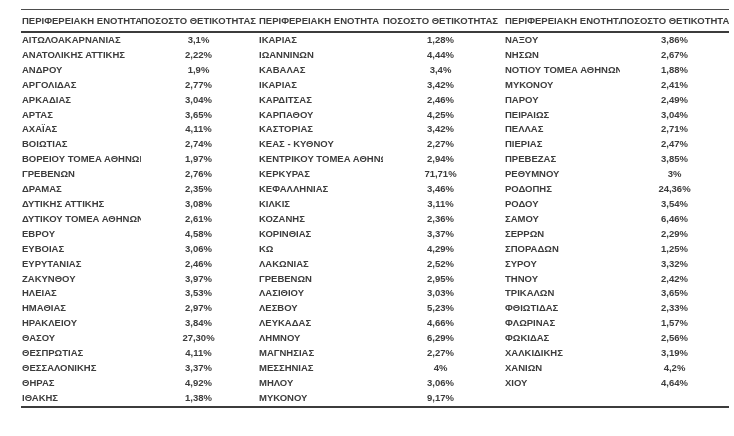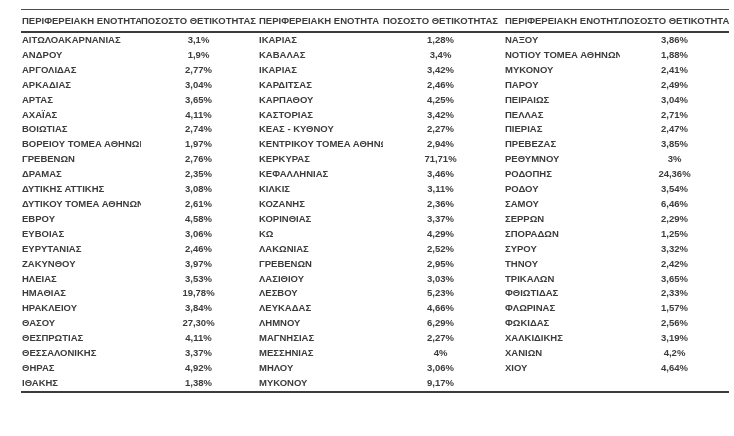--- a/index.html
+++ b/index.html
@@ -87,20 +87,28 @@
     <tbody id="table-body">
         <tr>
           <td class="name-col p1">ΑΙΤΩΛΟΑΚΑΡΝΑΝΙΑΣ</td>
           <td class="value-col">3,1%</td>
           <td class="name-col p2">ΙΚΑΡΙΑΣ</td>
           <td class="value-col">1,28%</td>
           <td class="name-col p3">ΝΑΞΟΥ</td>
           <td class="value-col">3,86%</td>
         </tr>
         <tr>
+          <td class="name-col p1">ΑΝΑΤΟΛΙΚΗΣ ΑΤΤΙΚΗΣ</td>
+          <td class="value-col">2,22%</td>
+          <td class="name-col p2">ΙΩΑΝΝΙΝΩΝ</td>
+          <td class="value-col">4,44%</td>
+          <td class="name-col p3">ΝΗΣΩΝ</td>
+          <td class="value-col">2,67%</td>
+        </tr>
+        <tr>
           <td class="name-col p1">ΑΝΔΡΟΥ</td>
           <td class="value-col">1,9%</td>
           <td class="name-col p2">ΚΑΒΑΛΑΣ</td>
           <td class="value-col">3,4%</td>
           <td class="name-col p3">ΝΟΤΙΟΥ ΤΟΜΕΑ ΑΘΗΝΩΝ</td>
           <td class="value-col">1,88%</td>
         </tr>
         <tr>
           <td class="name-col p1">ΑΡΓΟΛΙΔΑΣ</td>
           <td class="value-col">2,77%</td>
@@ -216,21 +224,21 @@
         <tr>
           <td class="name-col p1">ΗΛΕΙΑΣ</td>
           <td class="value-col">3,53%</td>
           <td class="name-col p2">ΛΑΣΙΘΙΟΥ</td>
           <td class="value-col">3,03%</td>
           <td class="name-col p3">ΤΡΙΚΑΛΩΝ</td>
           <td class="value-col">3,65%</td>
         </tr>
         <tr>
           <td class="name-col p1">ΗΜΑΘΙΑΣ</td>
-          <td class="value-col">19,78%</td>
+          <td class="value-col">2,97%</td>
           <td class="name-col p2">ΛΕΣΒΟΥ</td>
           <td class="value-col">5,23%</td>
           <td class="name-col p3">ΦΘΙΩΤΙΔΑΣ</td>
           <td class="value-col">2,33%</td>
         </tr>
         <tr>
           <td class="name-col p1">ΗΡΑΚΛΕΙΟΥ</td>
           <td class="value-col">3,84%</td>
           <td class="name-col p2">ΛΕΥΚΑΔΑΣ</td>
           <td class="value-col">4,66%</td>

